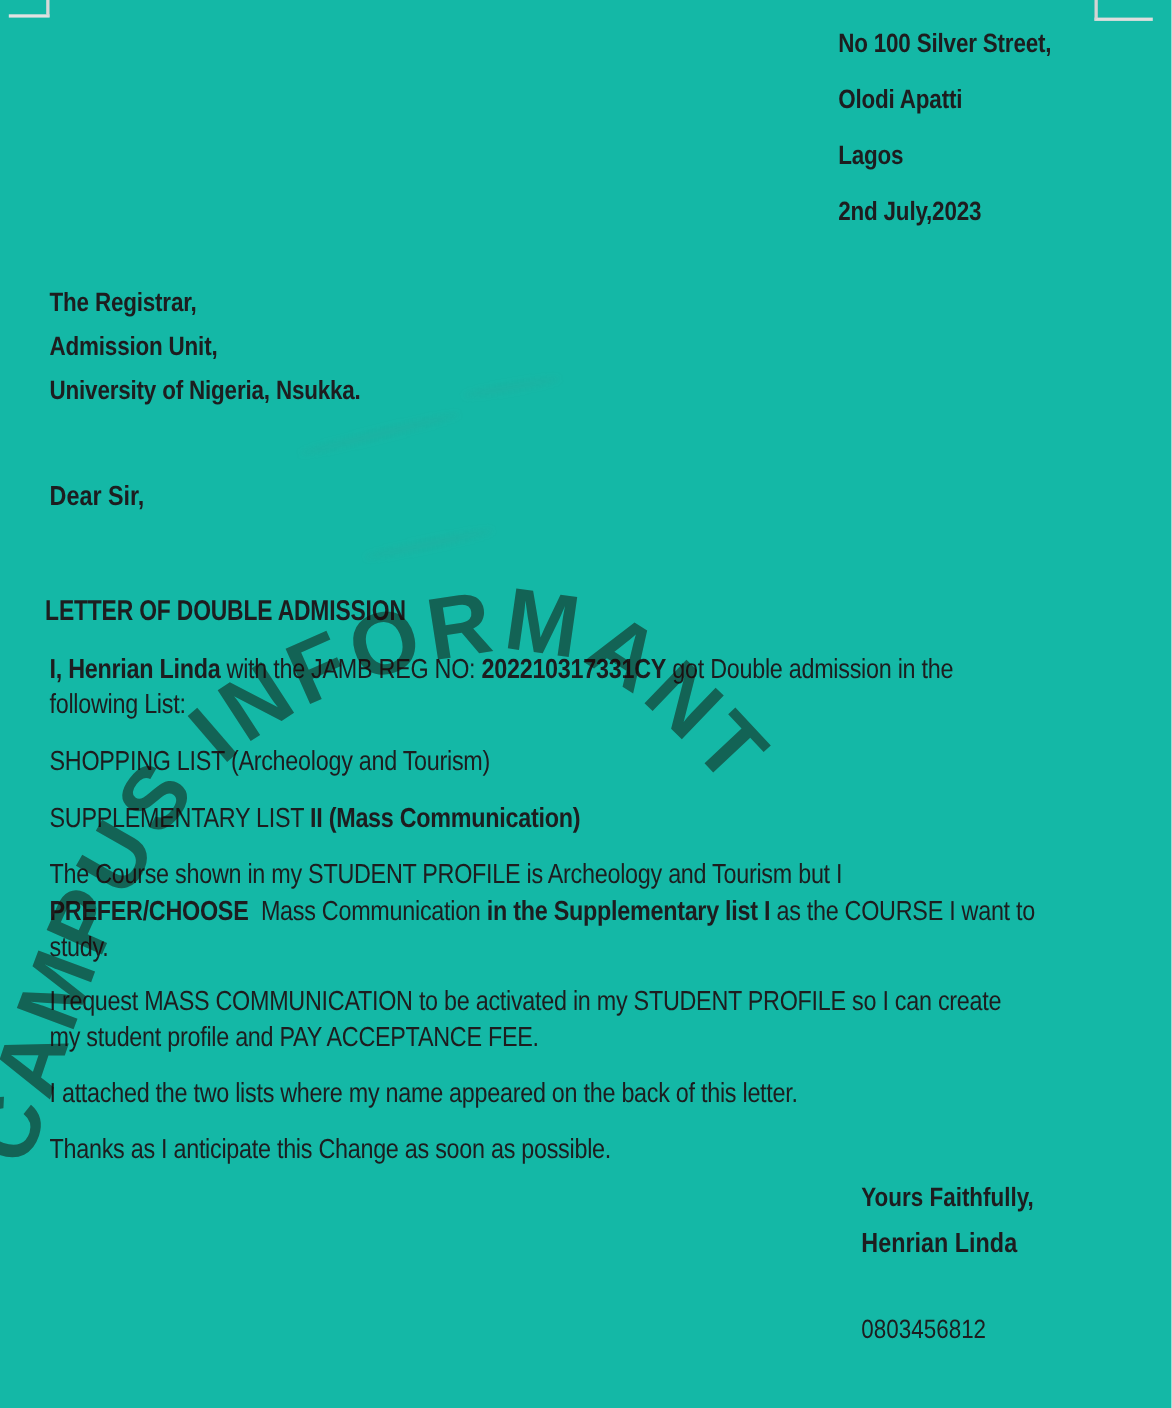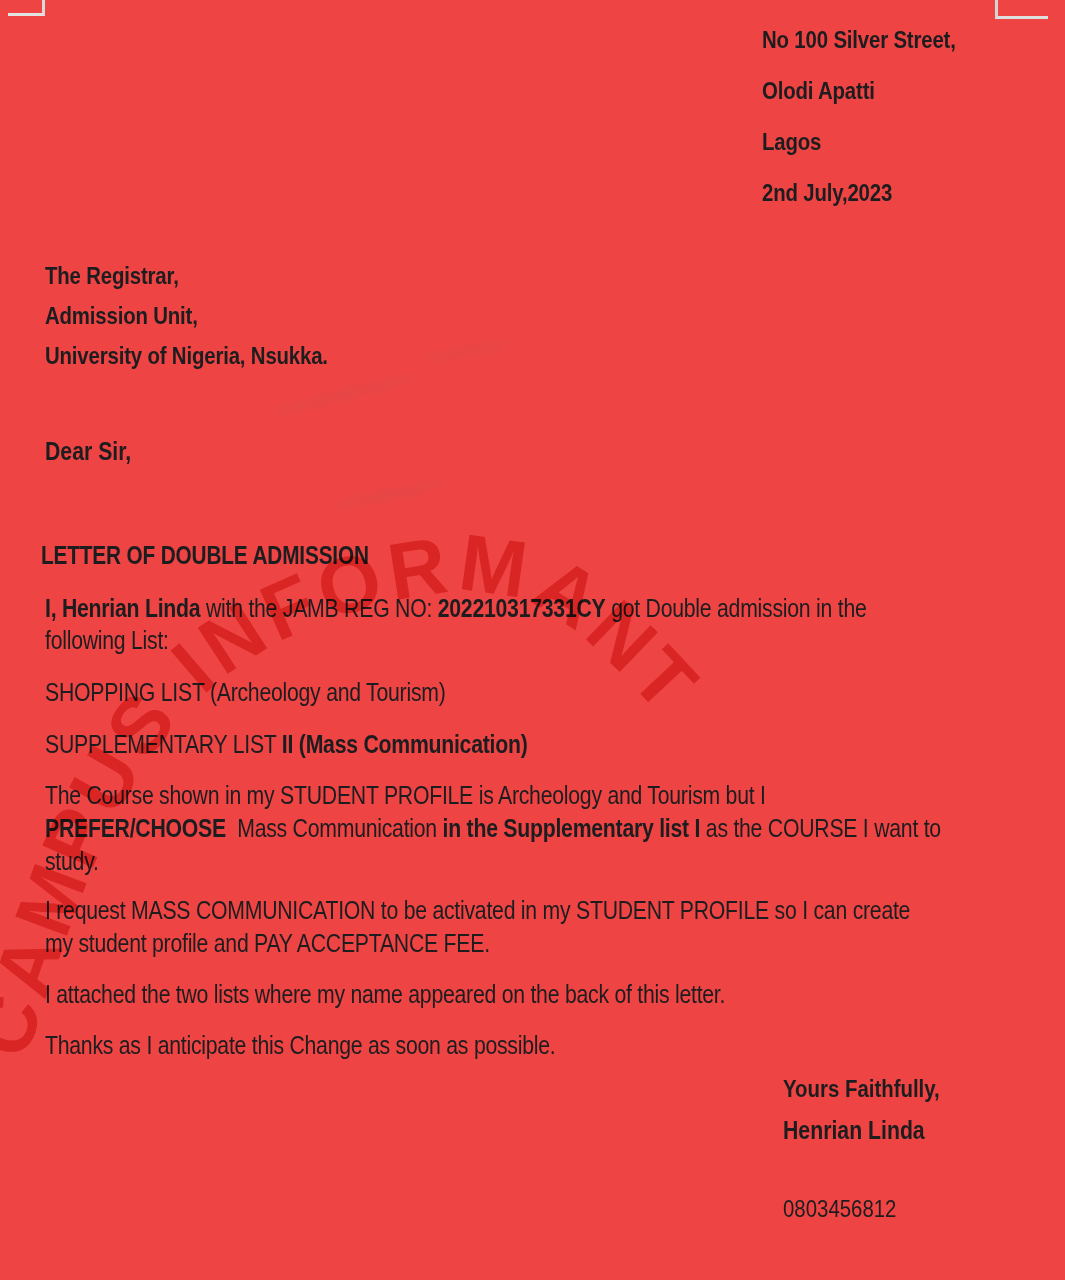--- a/index.html
+++ b/index.html
@@ -4,21 +4,21 @@
 <style>
   html,body{margin:0;padding:0;}
   body{
     width:1065px;height:1280px;
     background:#ffffff;
     font-family:"Liberation Sans", sans-serif;
     color:#1d1d1f;
     overflow:hidden;
     position:relative;
   }
-  .page{position:absolute;inset:0;background:#ef4444;}
+  .page{position:absolute;inset:0;background:#14b8a6;}
 
   
   .corner{position:absolute;}
   .corner.tl{left:8px;top:0;width:34px;height:13px;
     border-right:3px solid #d9d9d9;border-bottom:3px solid #e2e2e2;}
   .corner.tr{left:995px;top:0;width:50px;height:16px;
     border-left:3px solid #d4d4d4;border-bottom:3px solid #dedede;}
 
   
   .smudge{position:absolute;background:rgba(120,120,120,0.07);border-radius:50%;filter:blur(3px);}

